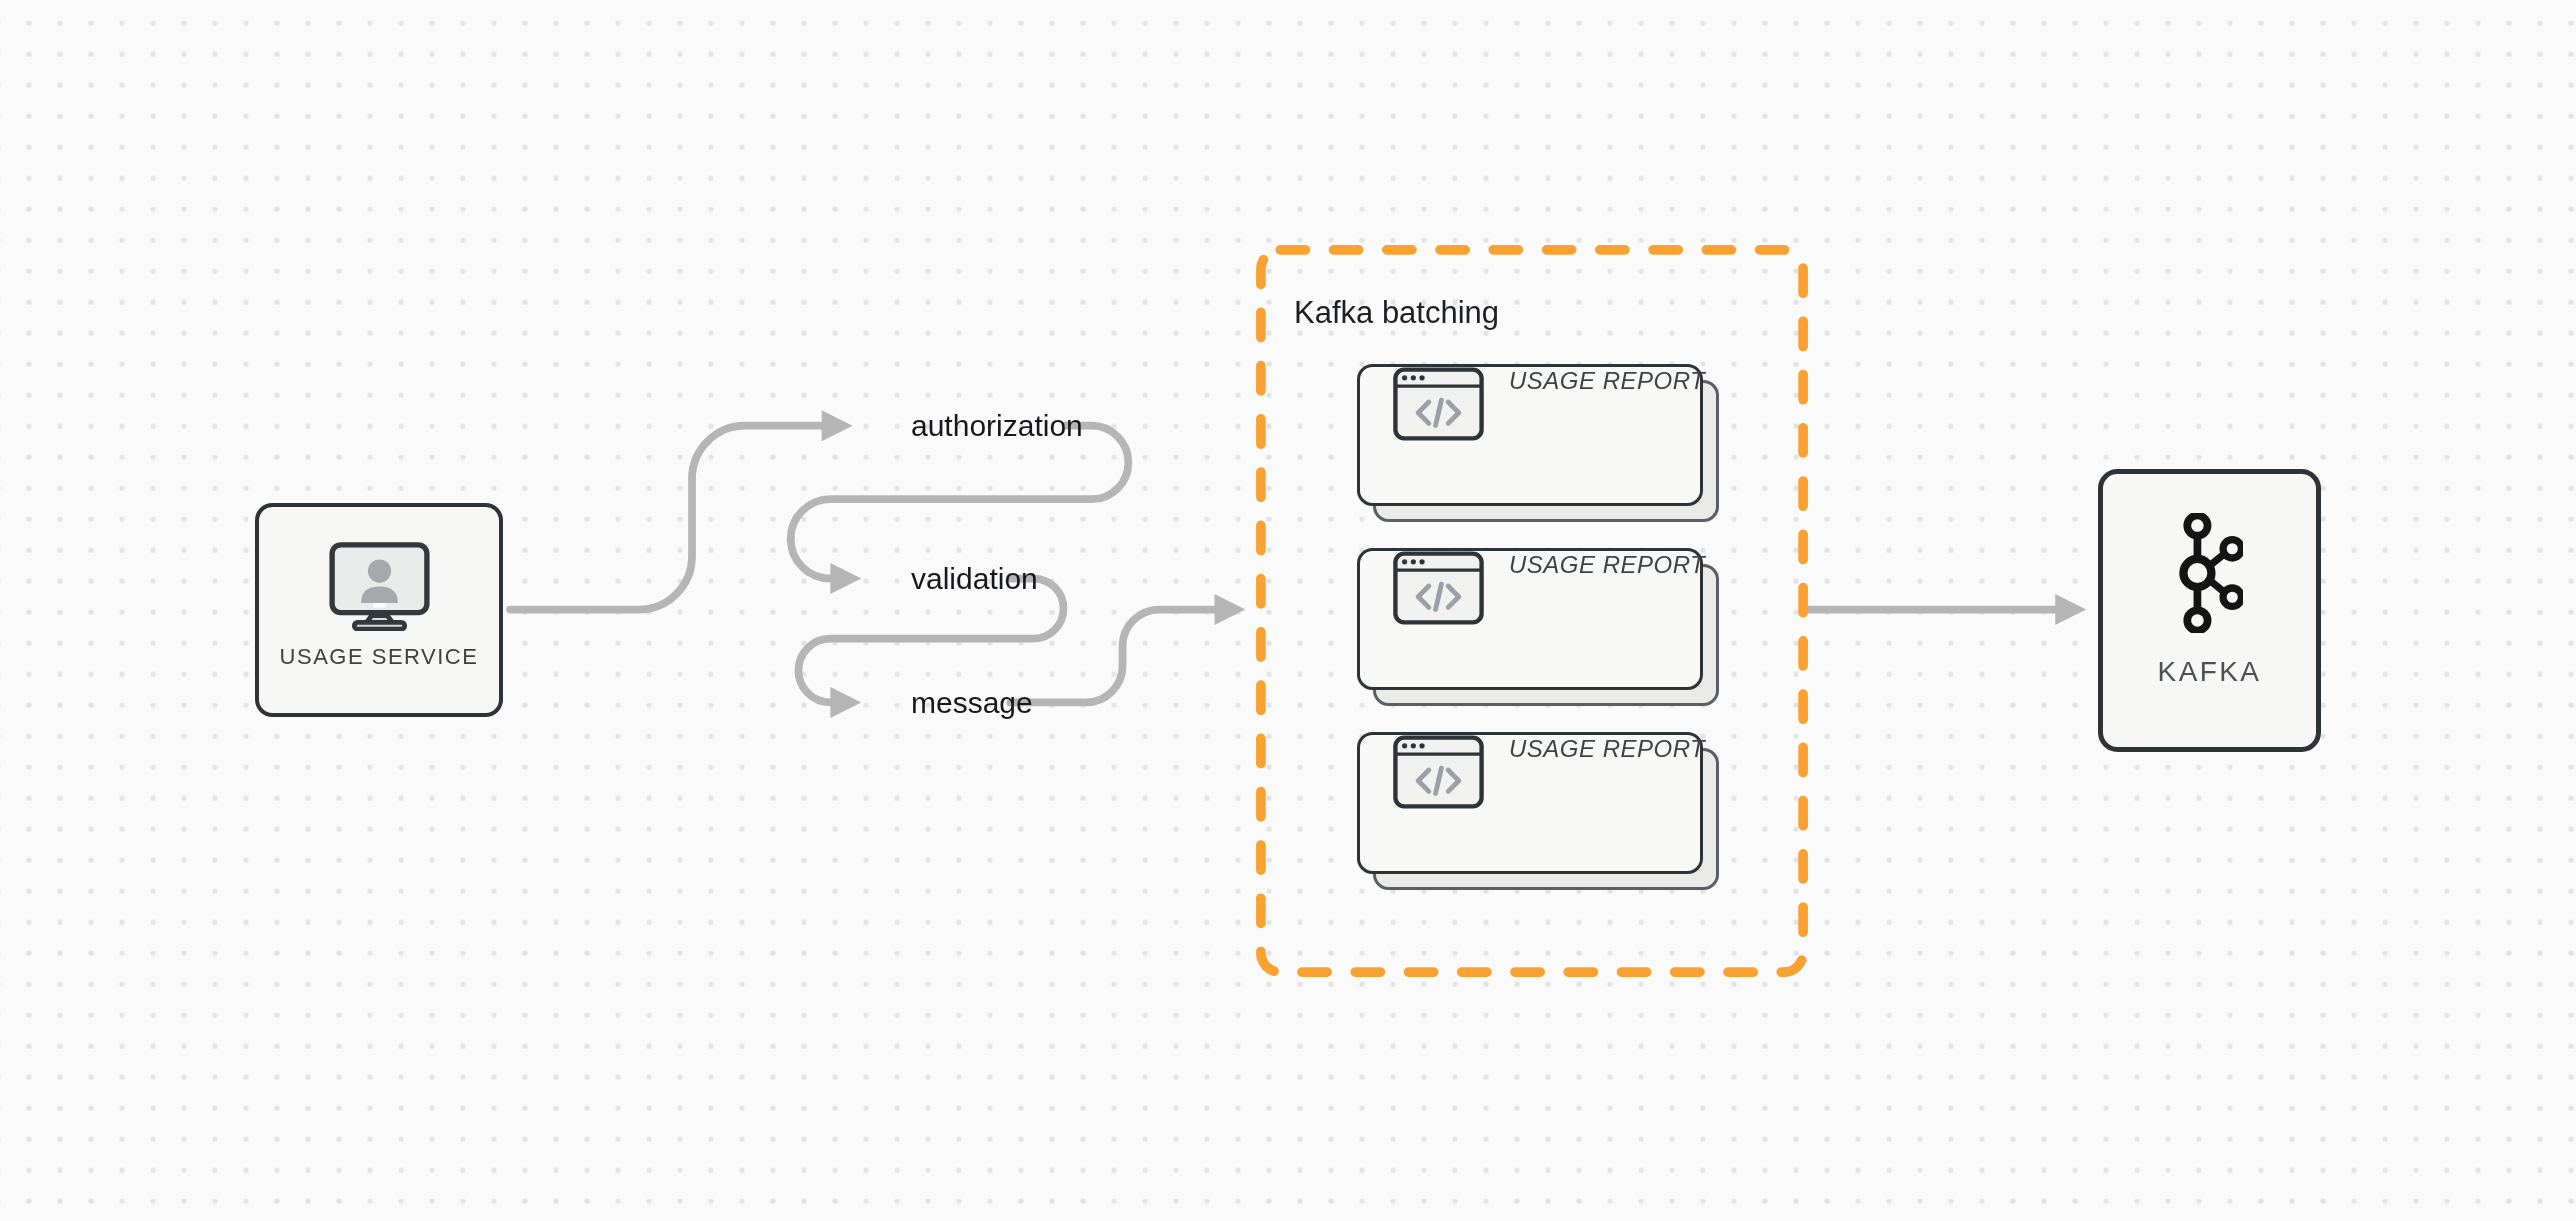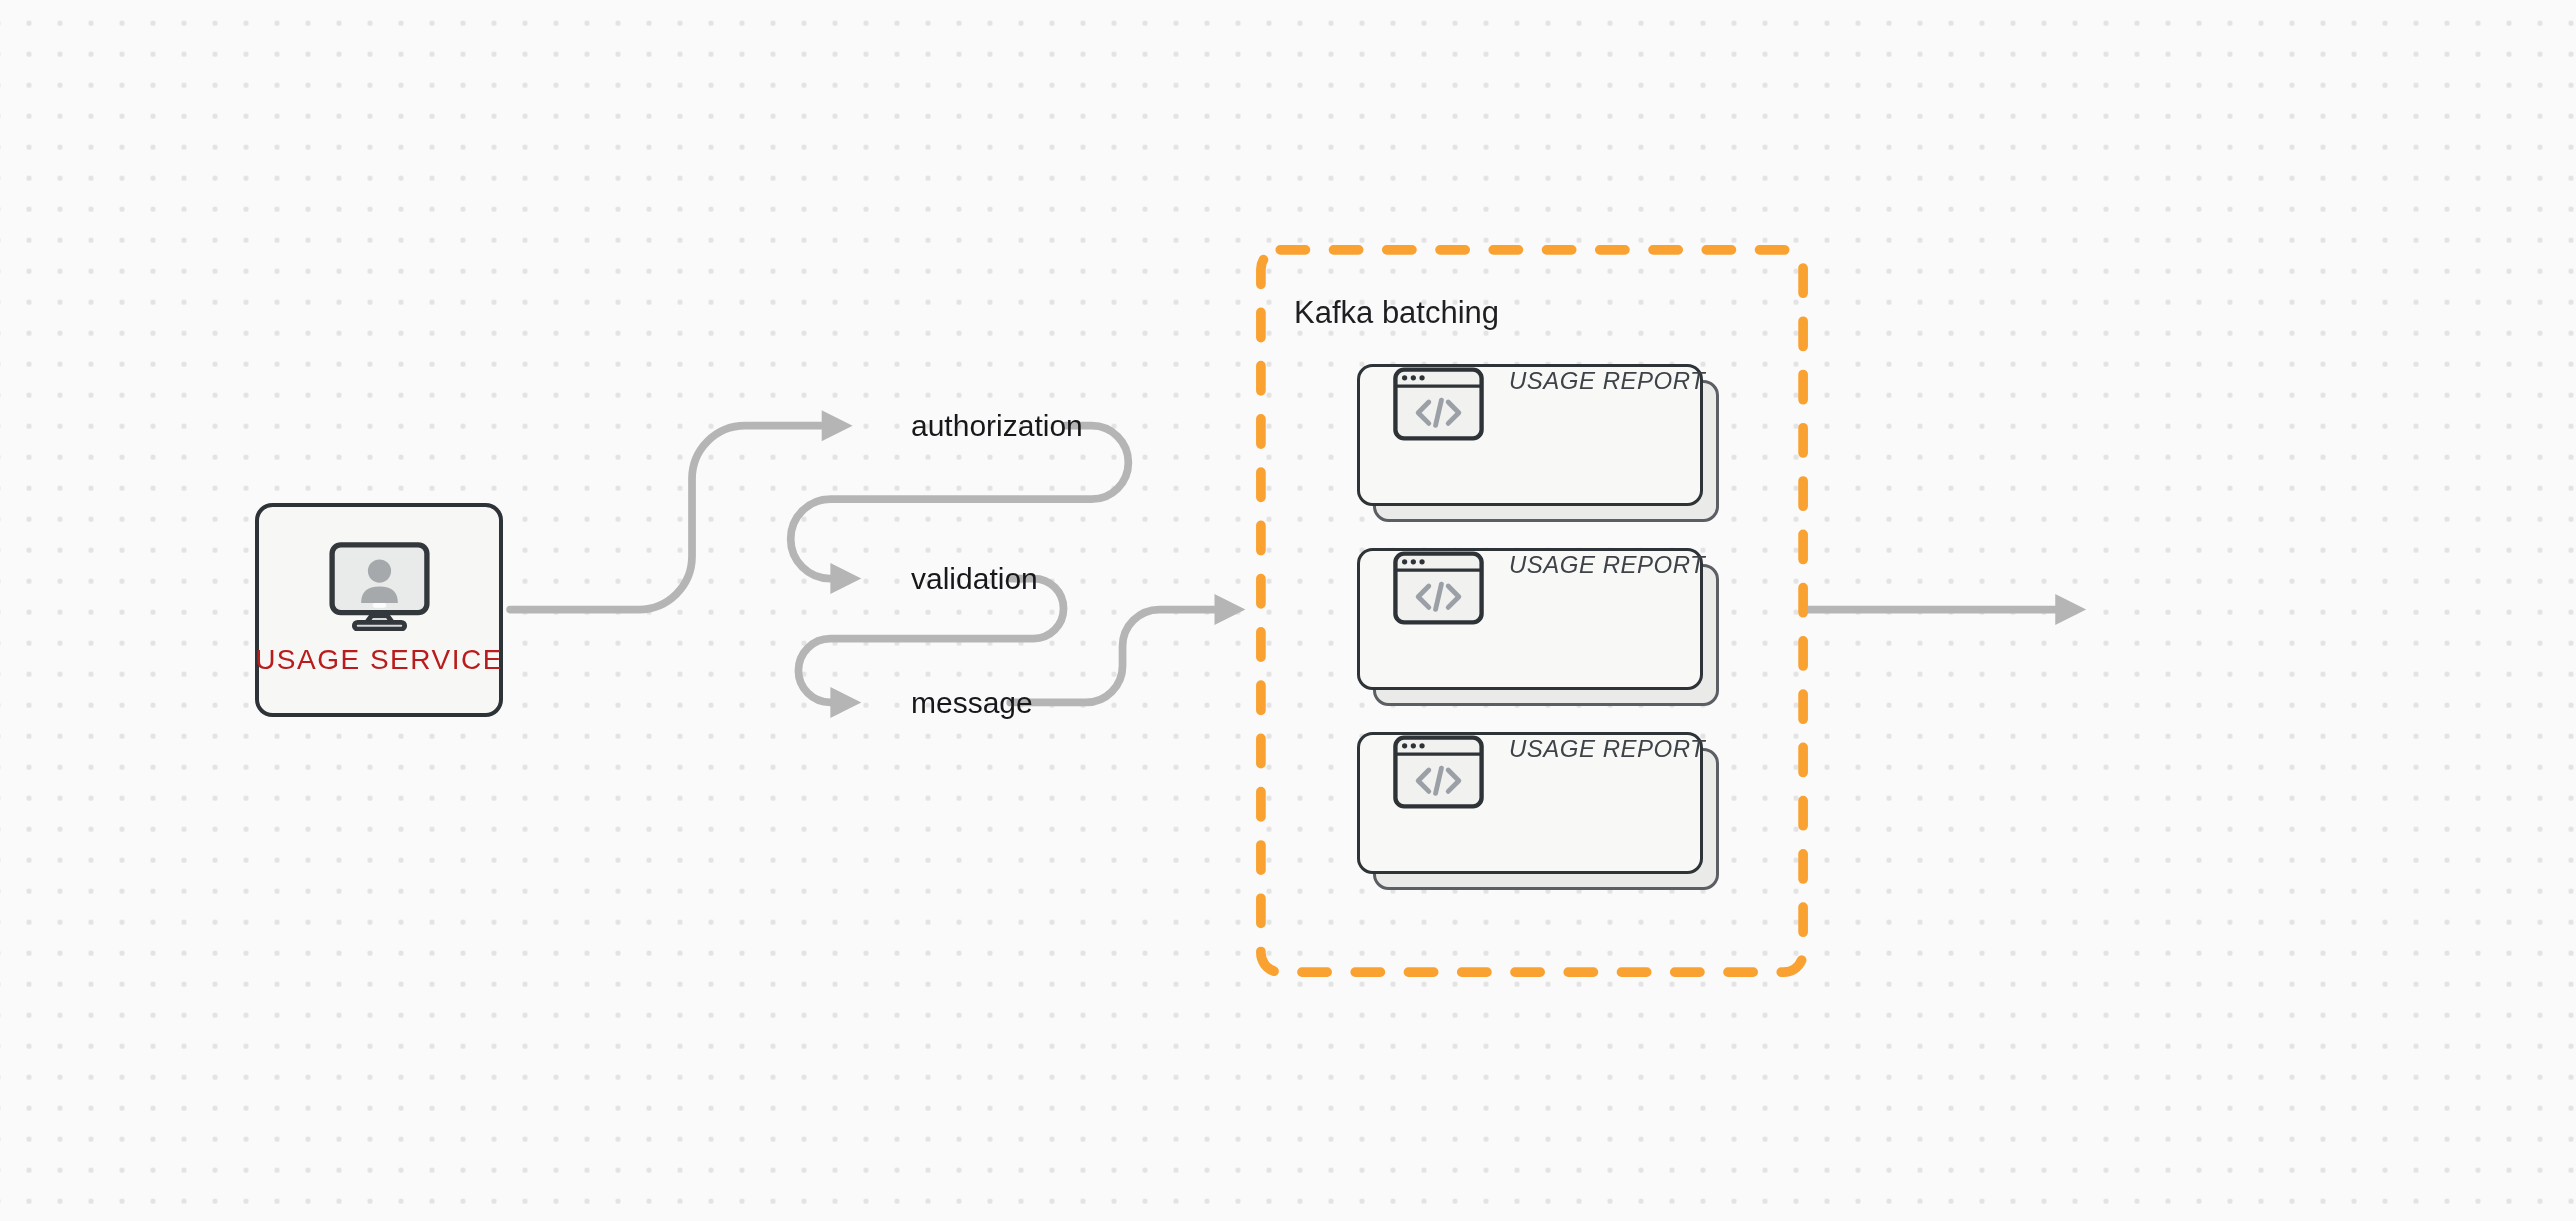--- a/index.html
+++ b/index.html
@@ -23,21 +23,21 @@
     position:absolute;
     box-sizing:border-box;
     background:#f7f7f5;
     border:4.8px solid #2e3338;
     border-radius:17.4px;
     display:flex;flex-direction:column;align-items:center;
   }
   .node-usage{left:255px;top:503px;width:248px;height:214px;padding-top:35px;}
   .node-kafka{left:2098px;top:469px;width:223px;height:283px;border-width:5.8px;border-radius:19.4px;padding-top:39px;}
   .node-label{
-    color:#b91c1c;font-size:28px;letter-spacing:1.5px;white-space:nowrap;
+    color:#404040;font-size:22px;letter-spacing:1.5px;white-space:nowrap;
   }
   .node-usage .node-label{margin-top:12.6px;}
   .node-kafka .node-label{margin-top:23px;font-size:28px;letter-spacing:2.4px;color:#4c5055;}
 
   
   .step-label{
     position:absolute;
     transform:translateY(-50%);
     color:#17181b;font-size:30px;font-weight:500;white-space:nowrap;margin-left:44px;
   }
@@ -160,15 +160,31 @@
             <circle cx="30" cy="11" r="2.7" fill="#2e3338"></circle>
           <polyline points="37,36 26,47 37,58" fill="none" stroke="#9aa0a5" stroke-width="5" stroke-linecap="round" stroke-linejoin="round"></polyline>
           <polyline points="57,36 68,47 57,58" fill="none" stroke="#9aa0a5" stroke-width="5" stroke-linecap="round" stroke-linejoin="round"></polyline>
           <line x1="50" y1="34" x2="44" y2="60" stroke="#9aa0a5" stroke-width="5" stroke-linecap="round"></line>
         </svg>
         <div class="card-label">USAGE REPORT</div>
       </div>
     </div>
   </div>
 
+  <div class="node node-kafka">
+    <svg width="66" height="120" viewBox="0 0 68 124">
+      <g stroke="#141414" fill="none">
+        <circle cx="21" cy="13" r="10.5" stroke-width="8"></circle>
+        <circle cx="21" cy="62" r="14.5" stroke-width="8.5"></circle>
+        <circle cx="21" cy="111" r="10.5" stroke-width="8"></circle>
+        <circle cx="57" cy="37" r="9.5" stroke-width="7.5"></circle>
+        <circle cx="57" cy="87" r="9.5" stroke-width="7.5"></circle>
+        <line x1="21" y1="23" x2="21" y2="48" stroke-width="8"></line>
+        <line x1="21" y1="76" x2="21" y2="101" stroke-width="8"></line>
+        <line x1="33" y1="55" x2="49" y2="42" stroke-width="7.5"></line>
+        <line x1="33" y1="69" x2="49" y2="82" stroke-width="7.5"></line>
+      </g>
+    </svg>
+    <div class="node-label">KAFKA</div>
+  </div>
 
 </div>
 
 
 </body></html>

